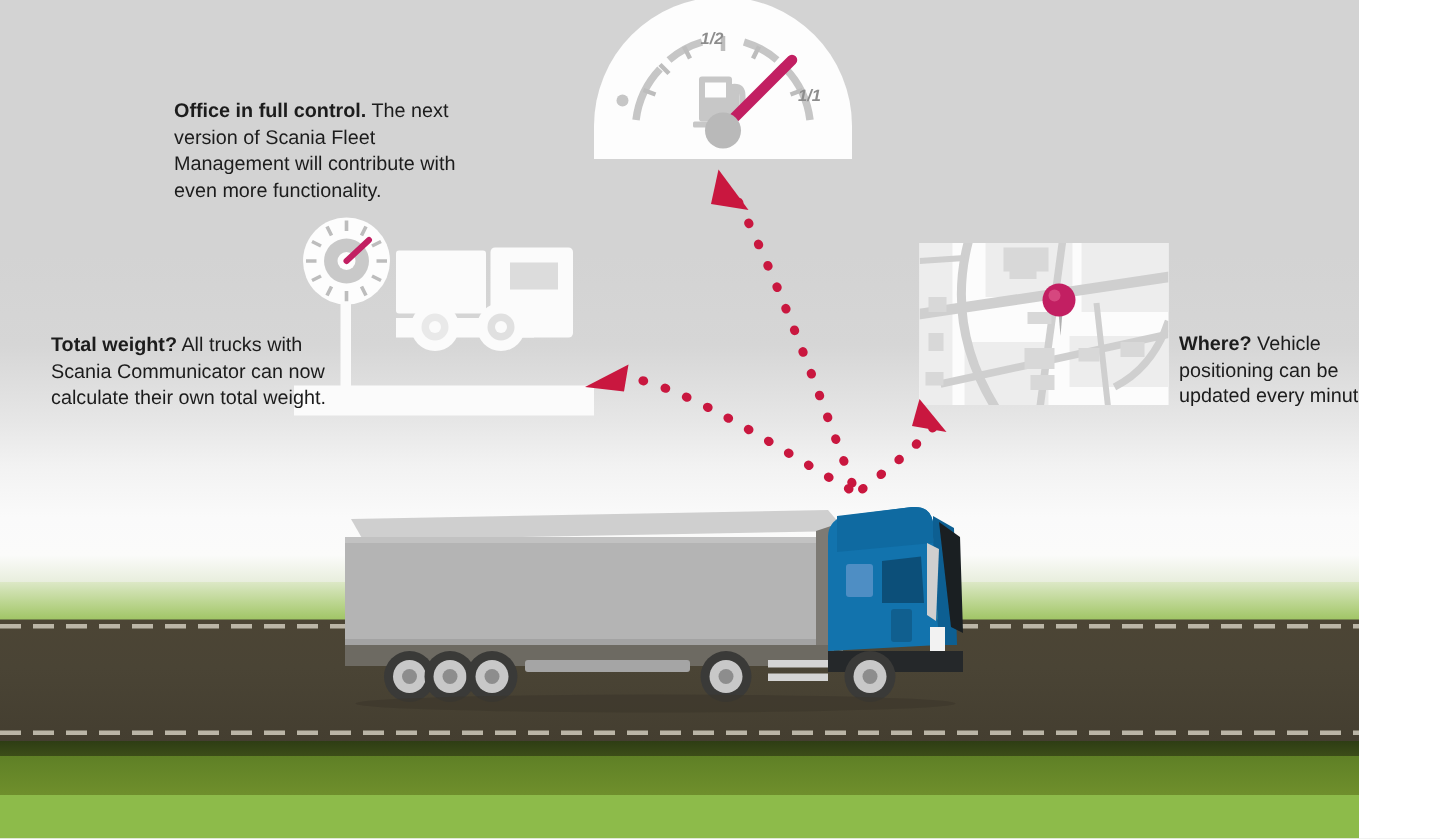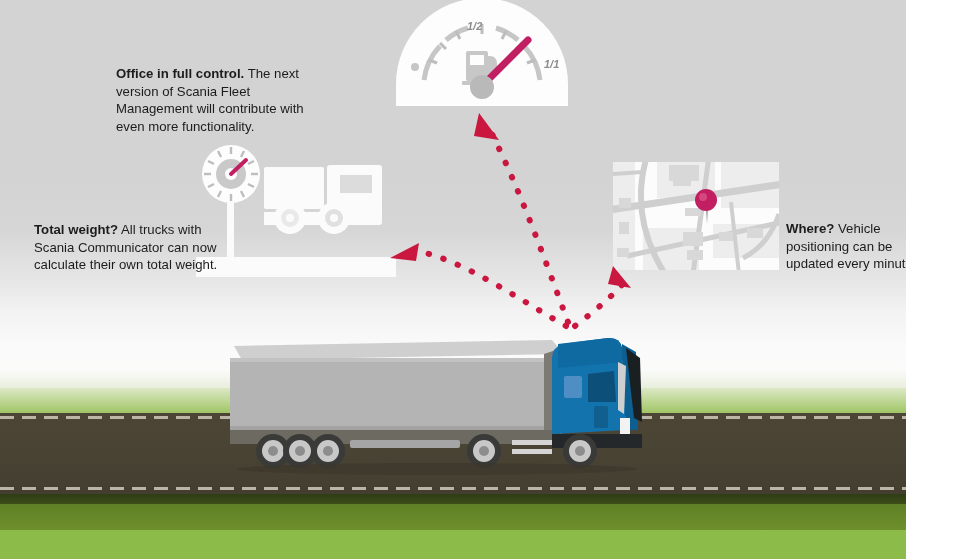--- a/index.html
+++ b/index.html
@@ -63,21 +63,21 @@
 
   
   .gauge-wrap{position:absolute;left:396px;top:-2px;width:172px;height:108px;}
   .gauge-body{
     position:absolute;left:0;top:0;width:172px;height:108px;
     background:#fdfdfd;
     border-radius:86px 86px 0 0;
   }
   .g-lbl{position:absolute;color:#8d8d8d;font-weight:bold;font-style:italic;font-size:11px;}
   .g-half{left:71px;top:22px;}
-  .g-full{left:136px;top:60px;margin-left:12px;}
+  .g-full{left:136px;top:60px;}
 
   
   .scale-wrap{position:absolute;left:196px;top:145px;width:200px;height:125px;}
   .dial{
     position:absolute;left:6px;top:0;width:58px;height:58px;border-radius:50%;
     background:#fdfdfd;
   }
   .dial-inner{
     position:absolute;left:14px;top:14px;width:30px;height:30px;border-radius:50%;
     background:#c9c9c9;

